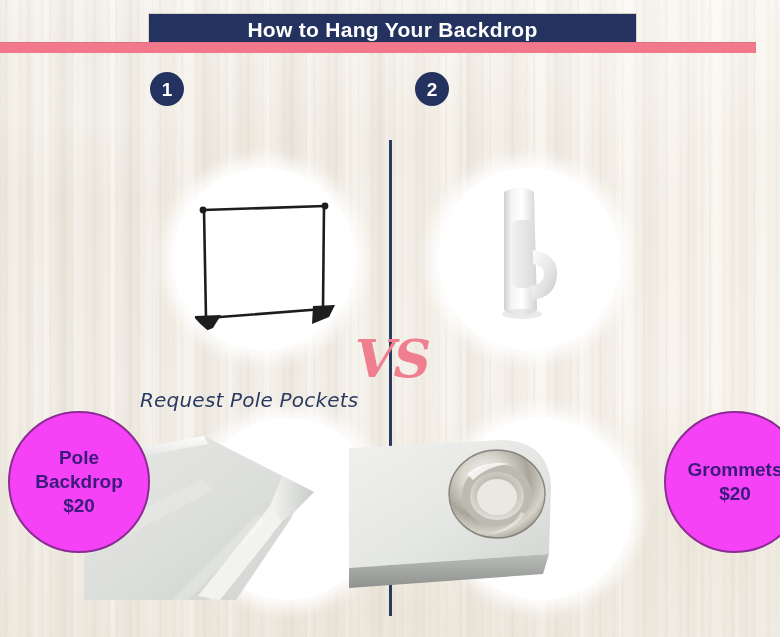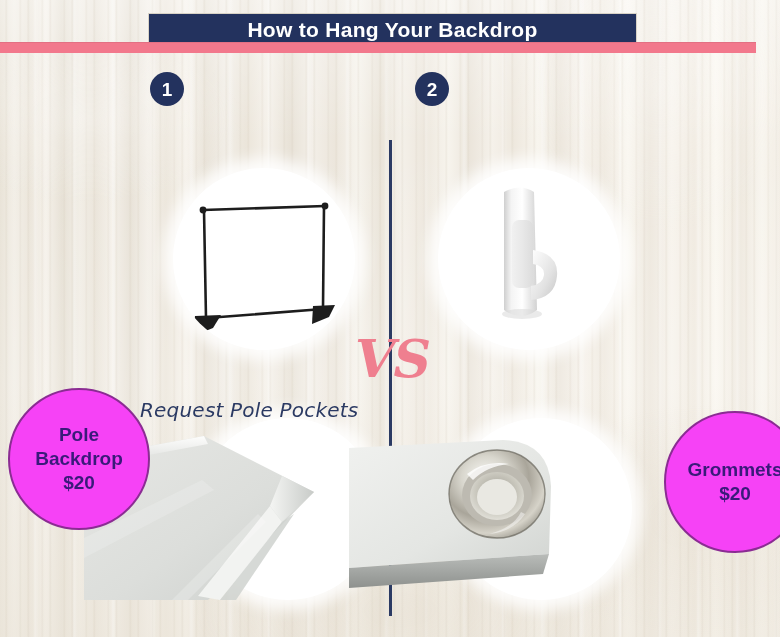--- a/index.html
+++ b/index.html
@@ -188,21 +188,21 @@
   
   .caption {
     position: absolute;
     color: #2b3a63;
     font-family: "DejaVu Sans", sans-serif;
     font-style: italic;
     font-size: 20px;
     letter-spacing: 0.2px;
     white-space: nowrap;
   }
-  .cap-left  { left: 140px; top: 398px; }
+  .cap-left  { left: 140px; top: 388px; }
   .cap-right { left: 428px; top: 380px; }
 
   
   .price-bubble {
     position: absolute;
     width: 142px;
     height: 142px;
     border-radius: 50%;
     background: #f642f6;
     border: 2px solid #8b2c93;
@@ -210,21 +210,21 @@
     flex-direction: column;
     align-items: center;
     justify-content: center;
     text-align: center;
     color: #3a1a7a;
     font-family: "Liberation Sans", sans-serif;
     font-weight: 700;
     font-size: 19px;
     line-height: 1.28;
   }
-  .pb-left  { left: 8px;  top: 388px; }
+  .pb-left  { left: 8px;  top: 411px; }
   .pb-right { left: 664px; top: 411px; }
   .pb-line { display: block; }
 </style>
 </head>
 <body>
 
 <div class="poster">
 
   <div class="bg-base"></div>
   <div class="bg-grain"></div>

